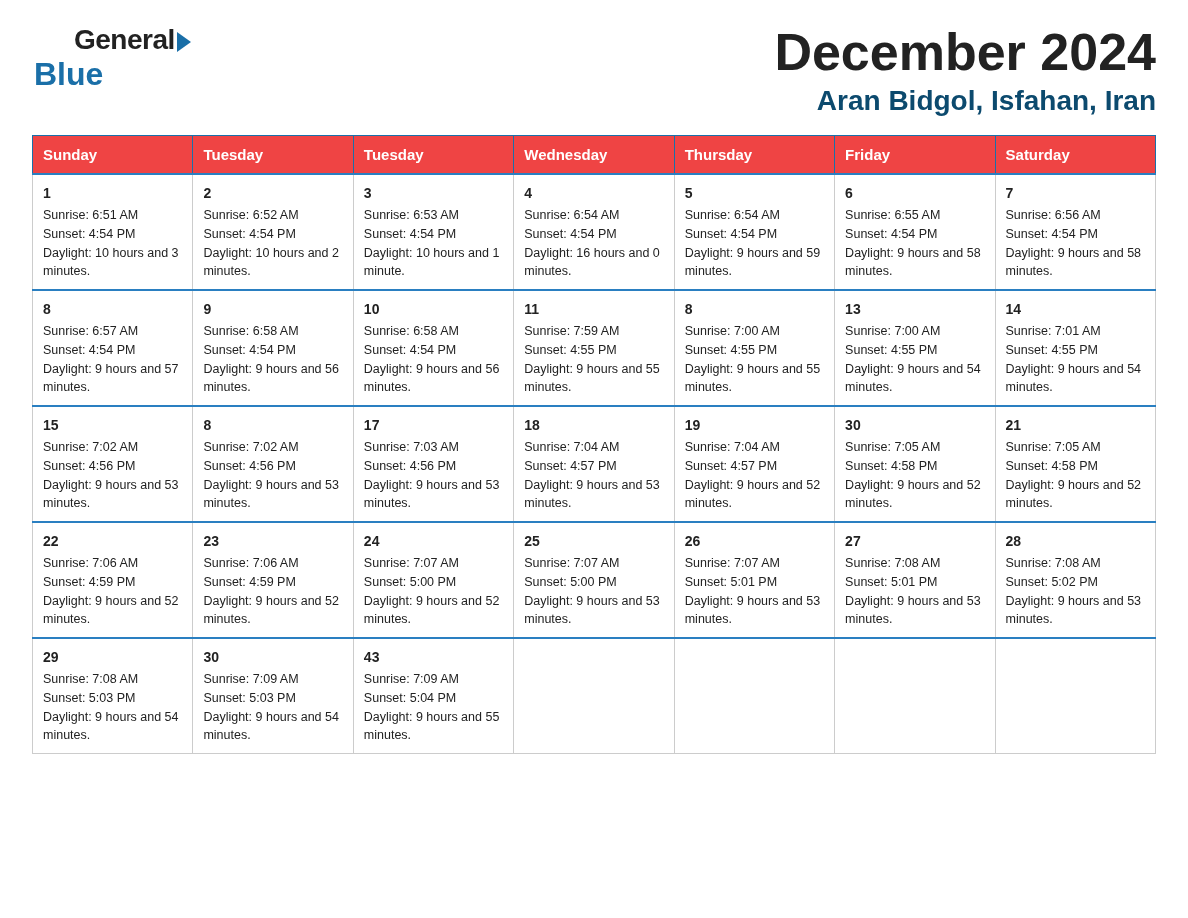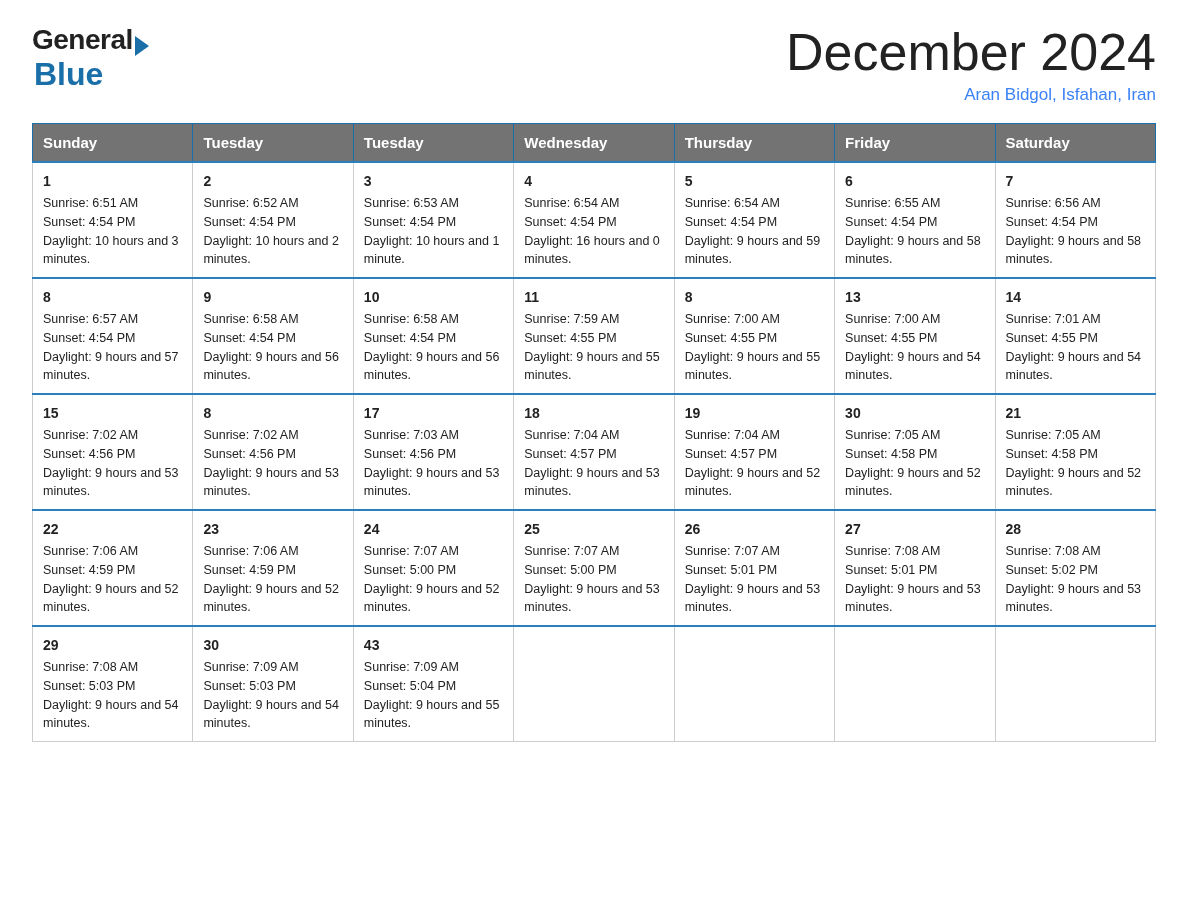--- a/index.html
+++ b/index.html
@@ -17,21 +17,22 @@
       align-items: flex-start;
       margin-bottom: 18px;
     }
     .logo {
       display: flex;
       flex-direction: column;
       align-items: flex-start;
     }
     .logo-top {
       display: flex;
-      align-items: flex-end;
+      align-items: center;
+      margin-left: 42px;
     }
     .logo-general {
       font-size: 28px;
       font-weight: bold;
       color: #222;
       letter-spacing: -0.5px;
     }
     .logo-arrow {
       width: 0;
       height: 0;
@@ -45,36 +46,37 @@
       font-size: 32px;
       font-weight: bold;
       color: #1a6fa8;
       margin-left: 2px;
     }
     .title-block {
       text-align: right;
     }
     .month-title {
       font-size: 52px;
-      font-weight: normal;
+      font-weight: bold;
       color: #222;
       line-height: 1.1;
     }
     .location-title {
-      font-size: 17px;
-      color: #3b82f6;
+      font-size: 28px;
+      color: #0c4a6e;
       margin-top: 4px;
+      font-weight: bold;
     }
     table {
       width: 100%;
       border-collapse: collapse;
       table-layout: fixed;
     }
     thead th {
-      background-color: #737373;
+      background-color: #ef4444;
       color: #fff;
       font-size: 15px;
       font-weight: bold;
       padding: 10px 10px;
       text-align: left;
       border: 1px solid #1a6fa8;
     }
     tbody td {
       vertical-align: top;
       padding: 8px 10px;

